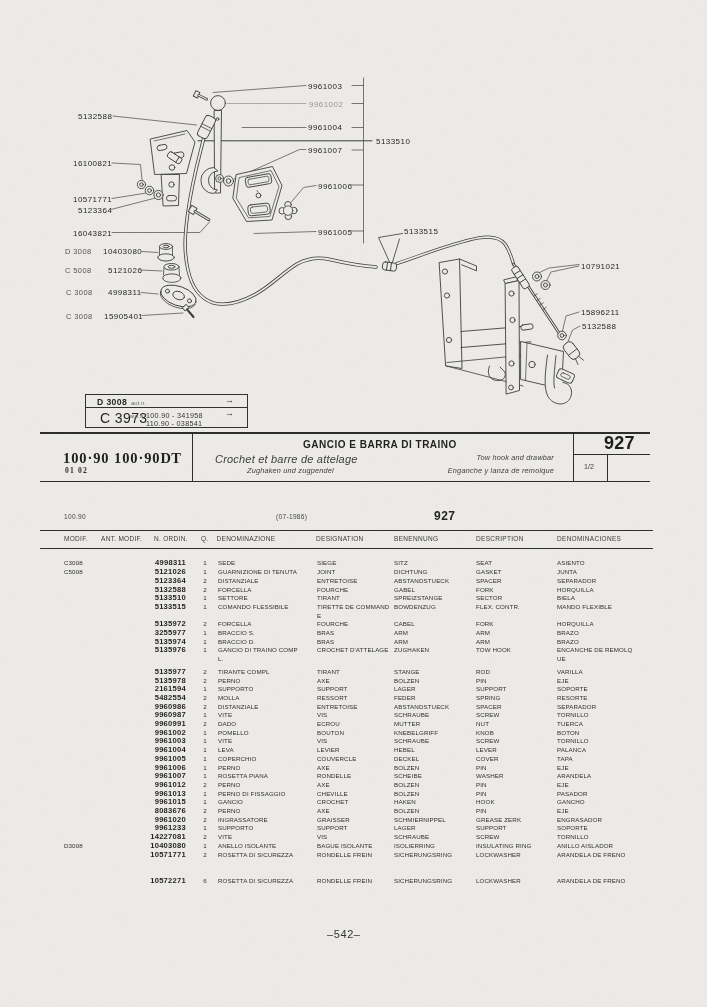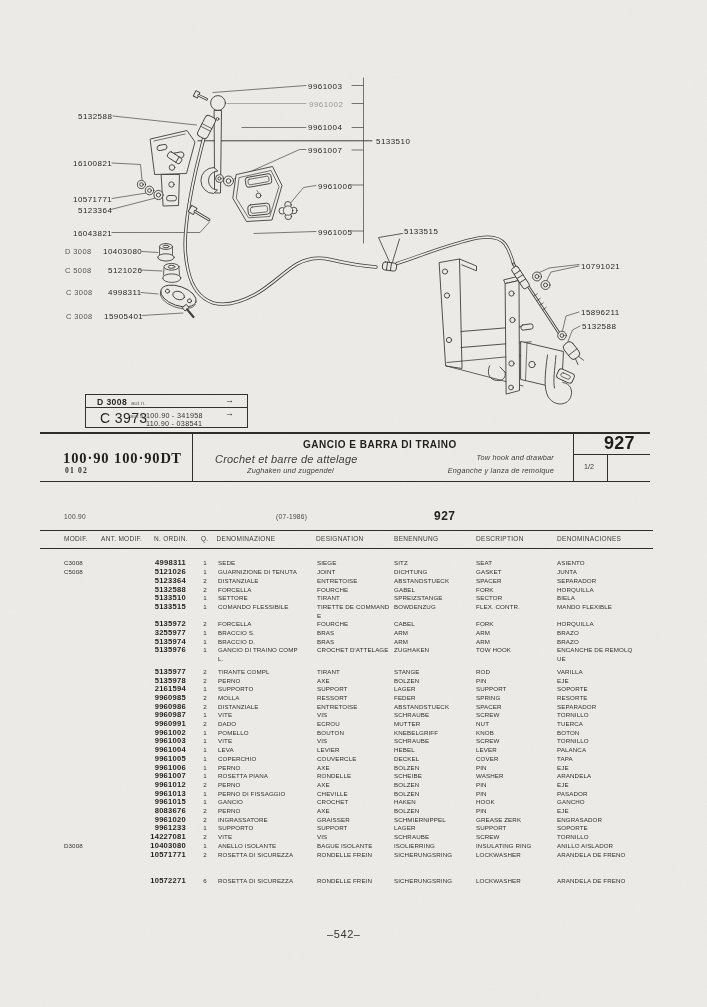--- a/index.html
+++ b/index.html
@@ -457,21 +457,21 @@
 <div class="r" style="top:685.2px">
     <b style="left:140px">2161594</b>
     <q1 style="left:200px">1</q1>
     <s style="left:218px">SUPPORTO</s>
     <s style="left:317px">SUPPORT</s>
     <s style="left:394px">LAGER</s>
     <s style="left:476px">SUPPORT</s>
     <s style="left:557px">SOPORTE</s>
   </div>
 <div class="r" style="top:693.9px">
-    <b style="left:140px">9960985</b>
+    <b style="left:140px">5482554</b>
     <q1 style="left:200px">2</q1>
     <s style="left:218px">MOLLA</s>
     <s style="left:317px">RESSORT</s>
     <s style="left:394px">FEDER</s>
     <s style="left:476px">SPRING</s>
     <s style="left:557px">RESORTE</s>
   </div>
 <div class="r" style="top:702.6px">
     <b style="left:140px">9960986</b>
     <q1 style="left:200px">2</q1>

